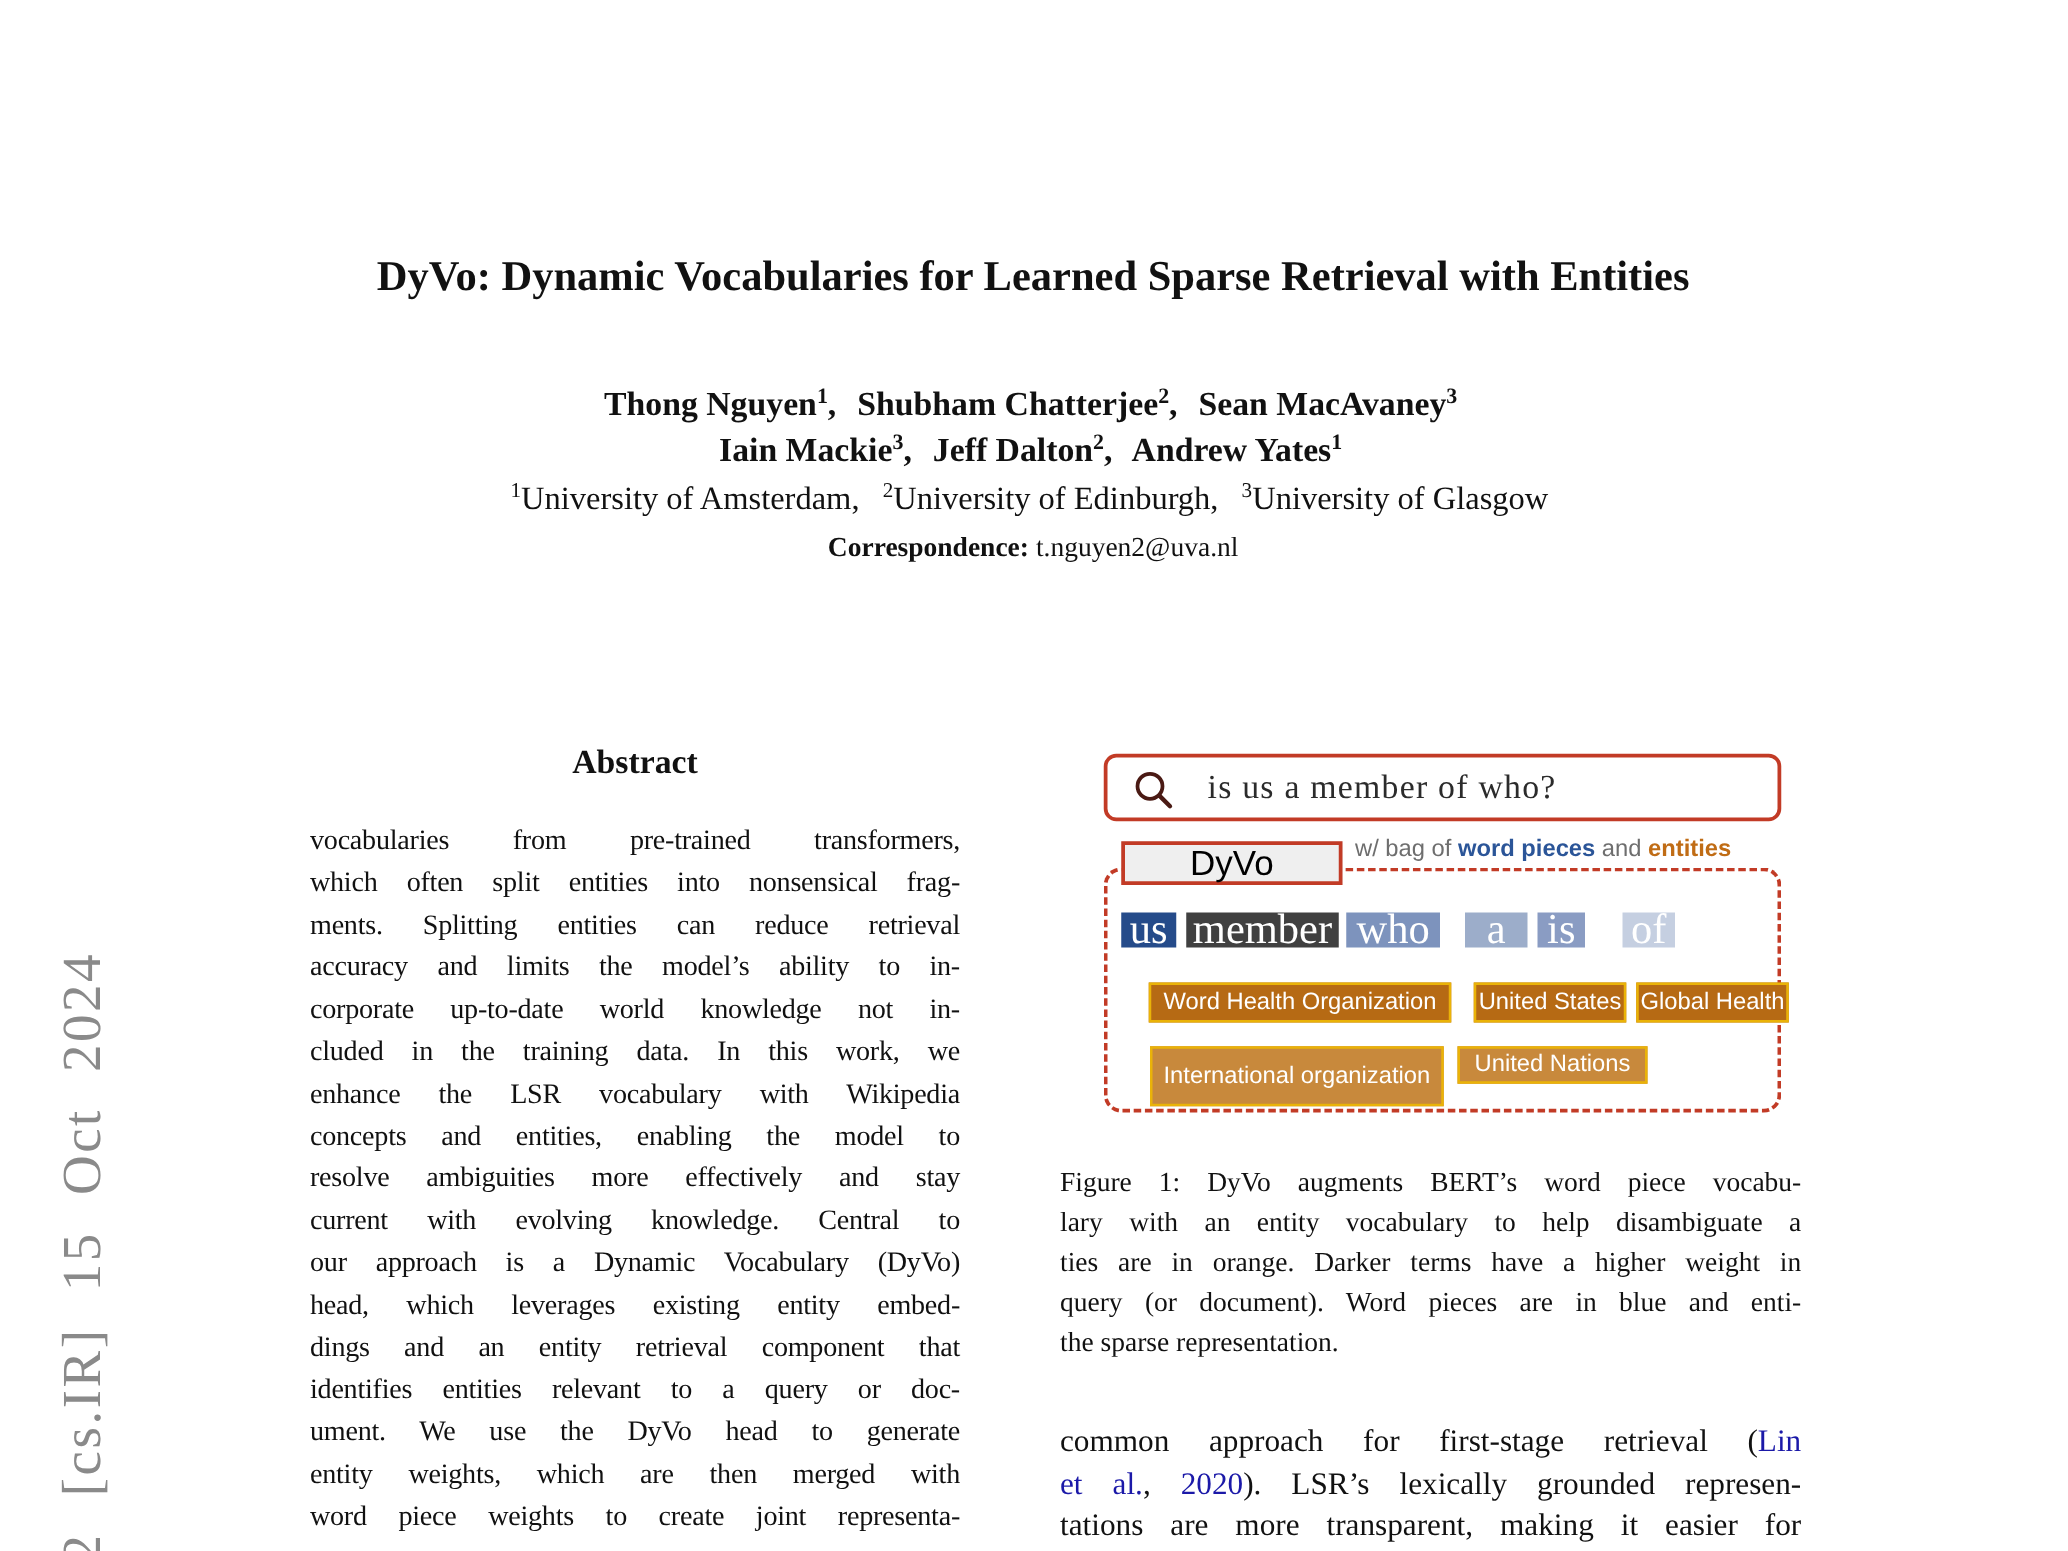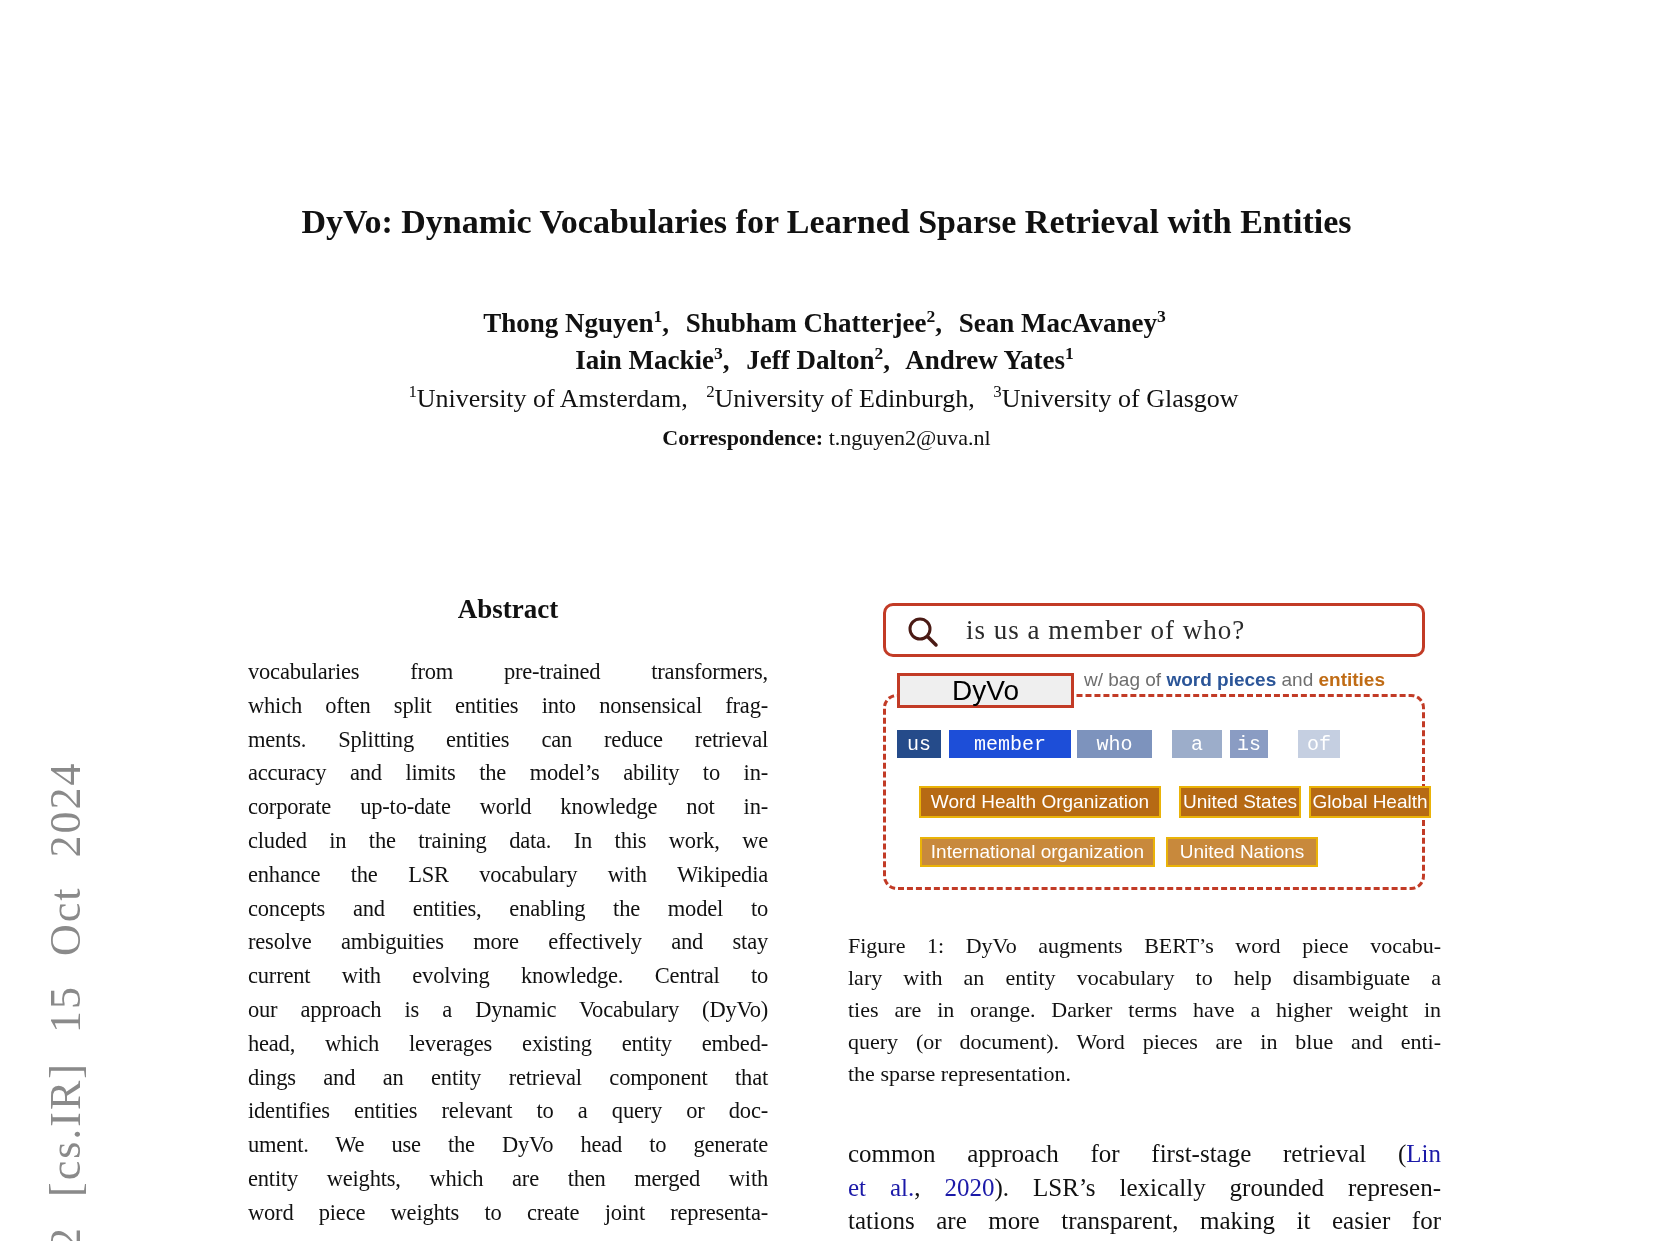--- a/index.html
+++ b/index.html
@@ -44,21 +44,21 @@
     border:3px solid var(--accent,#c23b26);background:#efefef;z-index:3;
     display:flex;align-items:center;justify-content:center;font-size:28px;color:#000000;}
   .baglabel{position:absolute;left:236px;top:94px;font-size:19px;color:#6e6e6e;white-space:nowrap;z-index:3;}
   .baglabel .lbl-blue{color:var(--wpblue,#2b5598);font-weight:bold;}
   .baglabel .lbl-orange{color:var(--entorange,#c06c15);font-weight:bold;}
   .baglabel .lbl-gray{color:#6e6e6e;}
   .dashedbox{position:absolute;left:35px;top:119px;width:542px;height:196px;box-sizing:border-box;
     border:3px dashed var(--accent,#c23b26);border-radius:14px;z-index:1;}
   .wp{position:absolute;top:155px;height:28px;box-sizing:border-box;z-index:2;
     display:flex;align-items:center;justify-content:center;color:#fff;
-    font-family:Liberation Mono, monospace;font-size:20px;}
+    font-family:Liberation Serif, serif;font-size:34px;}
   .ent{position:absolute;box-sizing:border-box;z-index:2;border:2px solid #eab308;
     display:flex;align-items:center;justify-content:center;color:#fff;font-size:19px;white-space:nowrap;margin-left:26px;}
   
   .caption{position:absolute;left:848px;top:930px;width:593px;font-size:22px;}
   .caption .tline{height:32px;line-height:32px;}
   .bodycol{position:absolute;left:848px;top:1137px;width:593px;font-size:25px;}
   .bodycol .tline{height:33.5px;line-height:33.5px;}
 </style>
 </head>
 <body>
@@ -121,30 +121,30 @@
       </svg>
       <span class="q">is us a member of who?</span>
     </div>
 
     <div class="dashedbox"></div>
 
     <div class="dyvo">DyVo</div>
     <div class="baglabel"><span class="lbl-gray">w/ bag of </span><span class="lbl-blue">word pieces</span><span class="lbl-gray"> and </span><span class="lbl-orange">entities</span></div>
 
     <div class="wp" style="left: 49px; width: 44px; background-color: rgb(37, 75, 138);">us</div>
-    <div class="wp" style="left: 101px; width: 122px; background-color: #1d4ed8;">member</div>
+    <div class="wp" style="left: 101px; width: 122px; background-color: #404040;">member</div>
     <div class="wp" style="left: 229px; width: 75px; background-color: rgb(125, 147, 189);">who</div>
     <div class="wp" style="left: 324px; width: 50px; background-color: rgb(156, 173, 202);">a</div>
     <div class="wp" style="left: 382px; width: 38px; background-color: rgb(138, 156, 195);">is</div>
     <div class="wp" style="left: 450px; width: 42px; background-color: rgb(197, 207, 225);">of</div>
 
     <div class="ent" style="left: 45px; top: 211px; width: 242px; height: 32px; background-color: rgb(182, 106, 20);">Word Health Organization</div>
     <div class="ent" style="left: 305px; top: 211px; width: 122px; height: 32px; background-color: rgb(182, 106, 20);">United States</div>
     <div class="ent" style="left: 435px; top: 211px; width: 122px; height: 32px; background-color: rgb(182, 106, 20);">Global Health</div>
-    <div class="ent" style="left: 46px; top: 262px; width: 235px; height: 30px; background-color: rgb(200, 137, 60);">International organization</div>
+    <div class="ent" style="left: 46px; top: 262px; width: 235px; height: 48px; background-color: rgb(200, 137, 60);">International organization</div>
     <div class="ent" style="left: 292px; top: 262px; width: 152px; height: 30px; background-color: rgb(200, 137, 60);">United Nations</div>
   </div>
 
   <div class="caption">
       <div class="tline jl">Figure 1: DyVo augments BERT’s word piece vocabu-</div>
       <div class="tline jl">lary with an entity vocabulary to help disambiguate a</div>
       <div class="tline jl">ties are in orange. Darker terms have a higher weight in</div>
       <div class="tline jl">query (or document). Word pieces are in blue and enti-</div>
       <div class="tline">the sparse representation.</div>
     </div>

